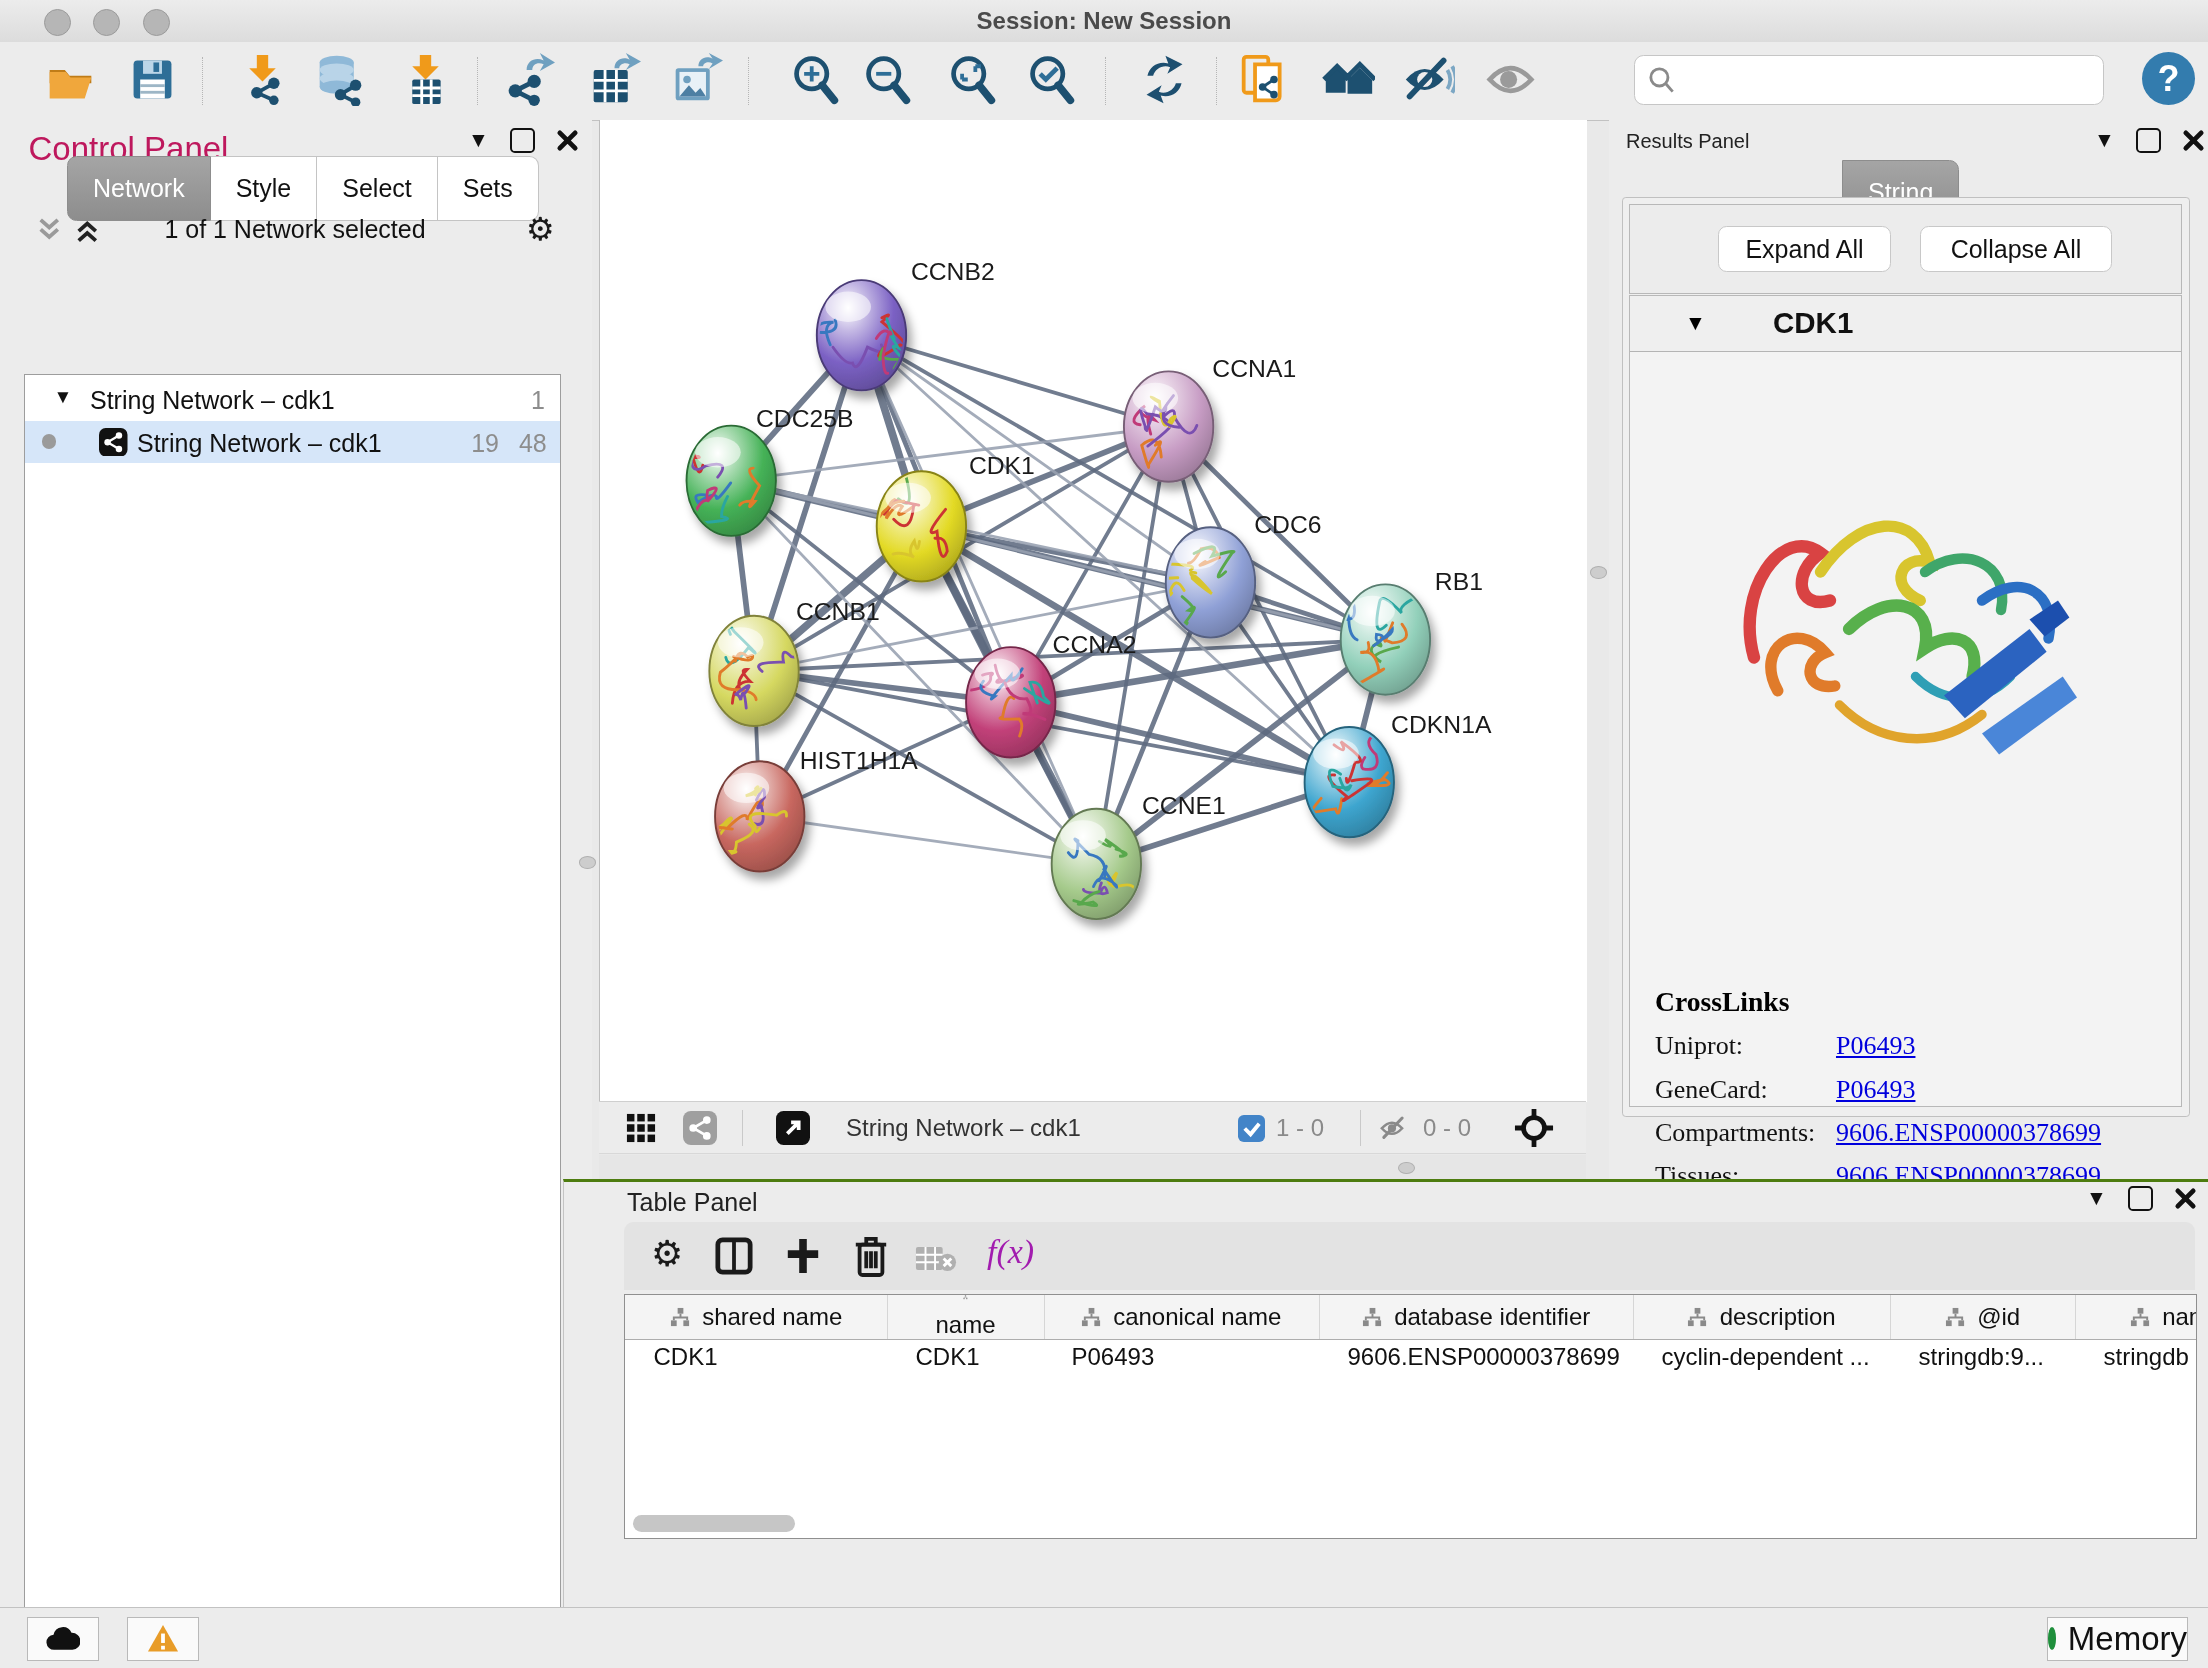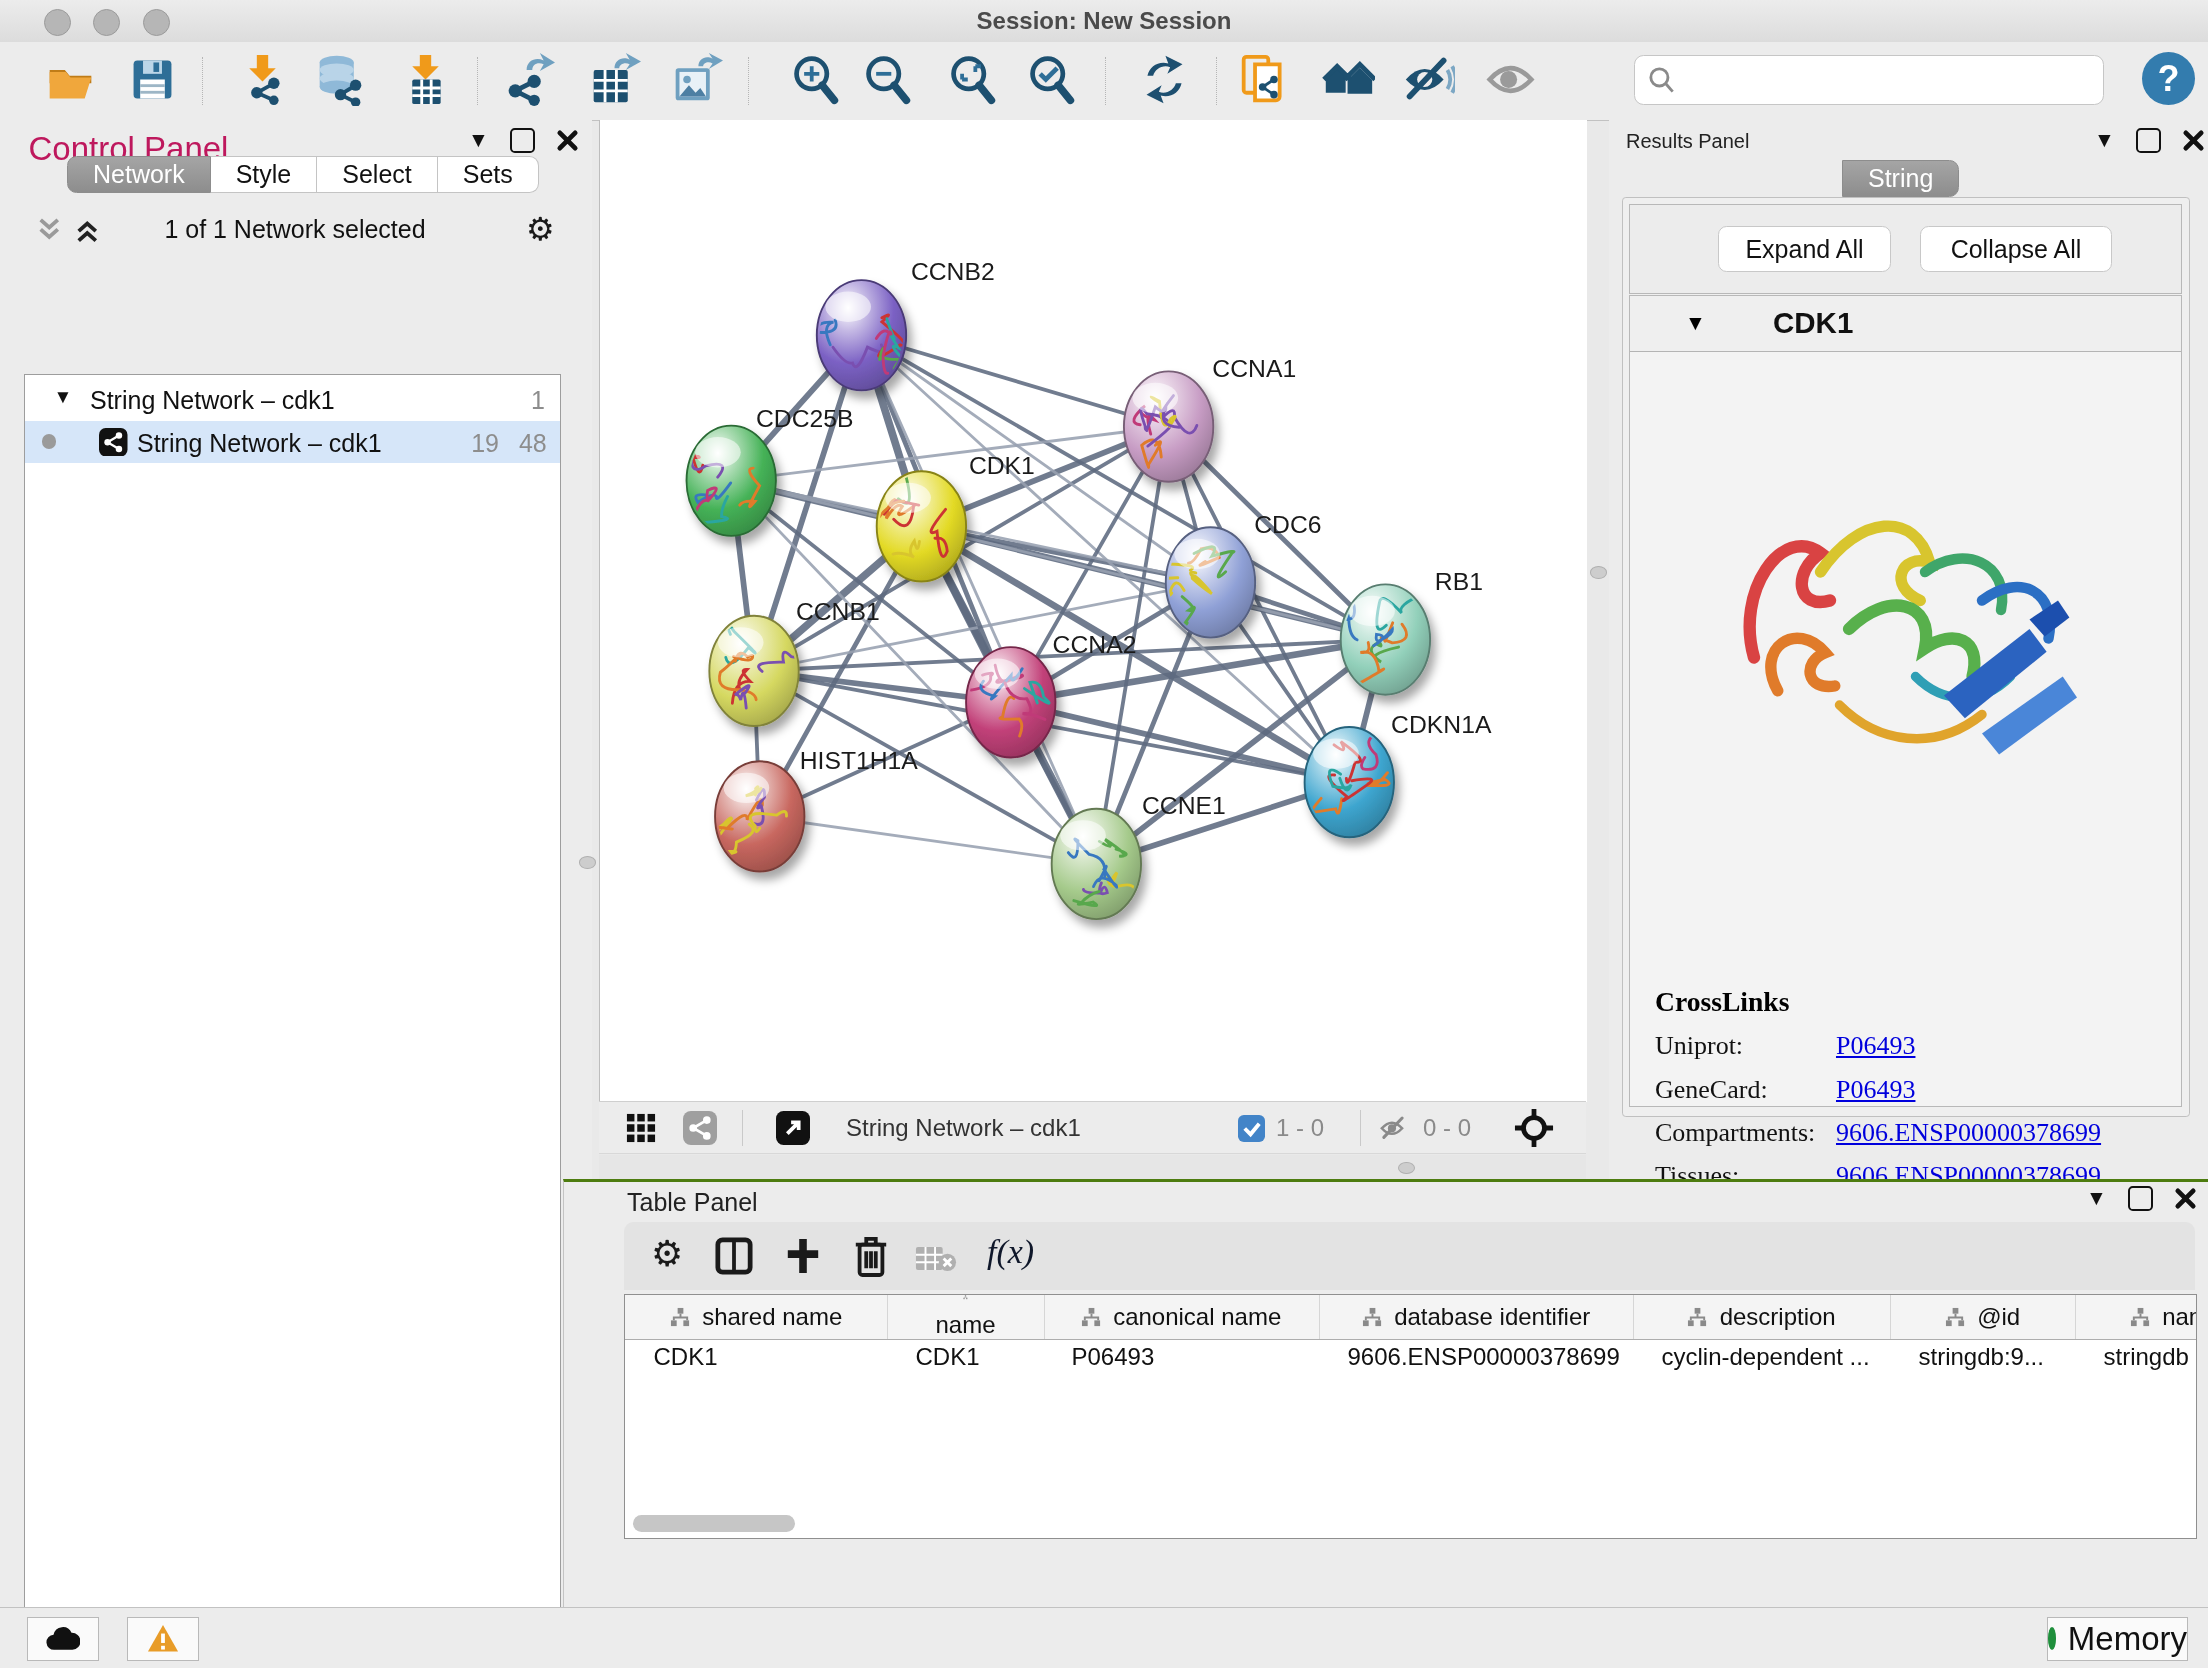--- a/index.html
+++ b/index.html
@@ -22,21 +22,21 @@
   #search-box{position:absolute;left:1634px;top:13.3px;width:468px;height:48px;background:#fff;
     border:1.9px solid #c6c6c6;border-radius:9.5px;}
   #search-box svg{position:absolute;left:13.3px;top:9.5px;}
   #help-btn{position:absolute;left:2142px;top:9.5px;width:53px;height:53px;border-radius:50%;
     background:#337cae;color:#fff;font-weight:bold;font-size:36px;text-align:center;line-height:53px;}
   .winctl{display:flex;gap:21px;align-items:center;}
   .winctl .tri{font-size:21px;color:#111;}
   .winctl .sq{width:21px;height:21px;border:2.9px solid #111;border-radius:4.8px;}
   
   .tabbar{display:flex;}
-  .tab{height:35px;line-height:35px;padding:0 25px;background:#fff;font-size:25px;color:#111;
+  .tab{height:35px;line-height:35px;padding:14px 25px;background:#fff;font-size:25px;color:#111;
     border:1px solid #c4c4c4;border-left:none;}
   .tab:first-child{border-left:1px solid #c4c4c4;border-radius:9.5px 0 0 9.5px;}
   .tab:last-child{border-radius:0 9.5px 9.5px 0;}
   .tab.active{background:linear-gradient(#a5a5a5,#8d8d8d);color:#fff;border-color:#8d8d8d;}
   
   #control-panel{left:0;top:120px;width:592px;height:1488px;background:#ececec;}
   #cp-list{position:absolute;left:24px;top:254px;width:535px;height:1323px;background:#fff;
     border:1.9px solid #9d9d9d;}
   .tree-row{position:absolute;left:0;width:100%;height:42px;font-size:25px;color:#111;}
   .count{position:absolute;color:#8d8d8d;font-size:25px;}
@@ -693,21 +693,21 @@
     <svg class="abs" style="left:228px;top:13.3px" width="38" height="42" viewBox="0 0 40 44">
       <rect x="8" y="10" width="24" height="32" rx="3" fill="none" stroke="#1a1a1a" stroke-width="4"></rect>
       <path d="M4 10h32M15 10V4h10v6M15 17v18M20 17v18M25 17v18" stroke="#1a1a1a" stroke-width="4" fill="none"></path>
     </svg>
     <svg class="abs" style="left:291px;top:23px" width="42" height="27" viewBox="0 0 44 28">
       <rect x="1" y="2" width="28" height="24" rx="2" fill="#b0b0b0"></rect>
       <path d="M1 10h28M1 18h28M11 2v24M21 2v24" stroke="#fff" stroke-width="2"></path>
       <circle cx="34" cy="18" r="9" fill="#b0b0b0"></circle>
       <path d="M30 14l8 8M38 14l-8 8" stroke="#fff" stroke-width="3"></path>
     </svg>
-    <div class="abs" style="left:363px;top:11.4px;font-size:34px;color:#0f172a;font-family:'Liberation Serif',serif;font-style:italic">f(x)</div>
+    <div class="abs" style="left:363px;top:11.4px;font-size:34px;color:#a21caf;font-family:'Liberation Serif',serif;font-style:italic">f(x)</div>
   </div>
   <div id="tp-table">
     <div id="tp-header">
         <div class="th" style="left: 0px; width: 262px;">
           <svg width="21" height="21" viewBox="0 0 22 22">
             <rect x="8" y="1" width="6" height="6" fill="#8a8a8a"></rect>
             <rect x="1" y="14" width="6" height="6" fill="#8a8a8a"></rect>
             <rect x="14" y="14" width="6" height="6" fill="#8a8a8a"></rect>
             <path d="M11 7v4M4 14v-3h14v3" stroke="#8a8a8a" stroke-width="2" fill="none"></path>
           </svg>

